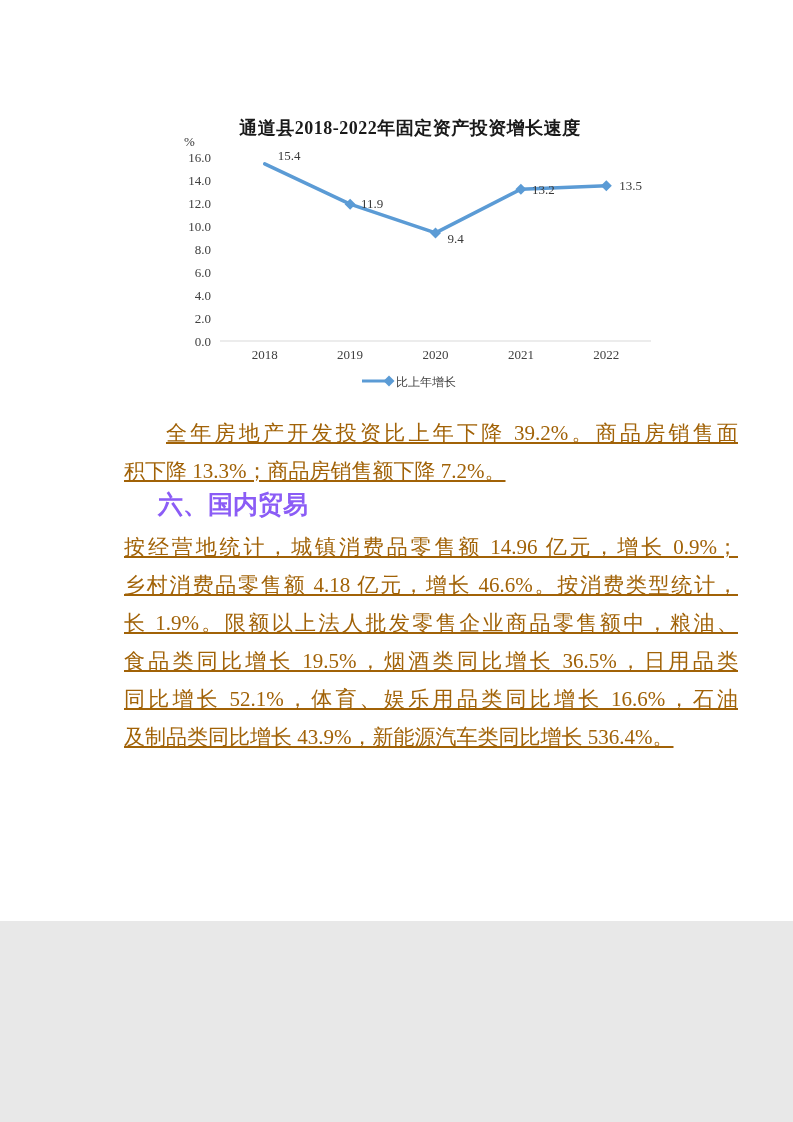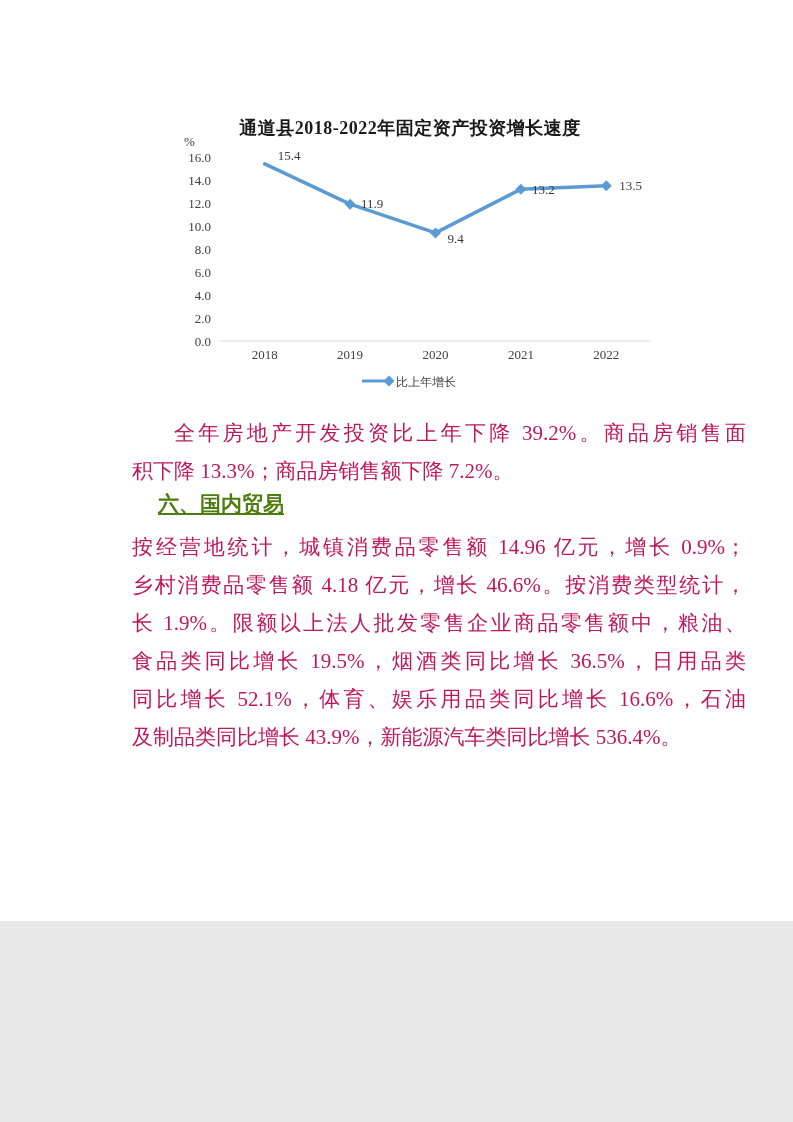--- a/index.html
+++ b/index.html
@@ -12,30 +12,30 @@
     overflow:hidden;
   }
   
   .chart-svg{position:absolute;left:0;top:0;width:793px;height:400px;}
   .chart-title{font-size:18px;font-weight:700;fill:#1a1a1a;font-family:"Liberation Serif","DejaVu Serif",serif;letter-spacing:0.5px;}
   .unit-label{font-size:13px;fill:#333;}
   .tick{font-size:13px;fill:#404040;}
   .dlabel{font-size:13px;fill:#3a3a3a;}
   .legend-text{font-size:12px;fill:#404040;}
   
-  .bodytext{position:absolute;left:132px;width:614px;color:#be185d;font-size:21px;}
+  .bodytext{position:absolute;left:124px;width:614px;color:#a16207;font-size:21px;text-decoration:underline;}
   .bline{height:38px;line-height:38px;white-space:nowrap;overflow:visible;}
   .just{white-space:normal;text-align:justify;text-align-last:justify;overflow:hidden;}
   .indent{text-indent:42px;}
   .heading-block{position:absolute;left:116px;width:614px;}
   .heading-line{
     height:38px;line-height:38px;
     font-family:"Liberation Sans","DejaVu Sans",sans-serif;
-    font-weight:700;font-size:21px;color:#4d7c0f;
-    text-indent:42px;white-space:nowrap;text-decoration:underline;
+    font-weight:700;font-size:25px;color:#8b5cf6;
+    text-indent:42px;white-space:nowrap;
   }
   .page-num{
     position:absolute;left:633px;top:1019px;
     font-size:17px;color:#3a3a3a;letter-spacing:1px;
   }
 </style>
 </head>
 <body>
 
 <div class="page">

